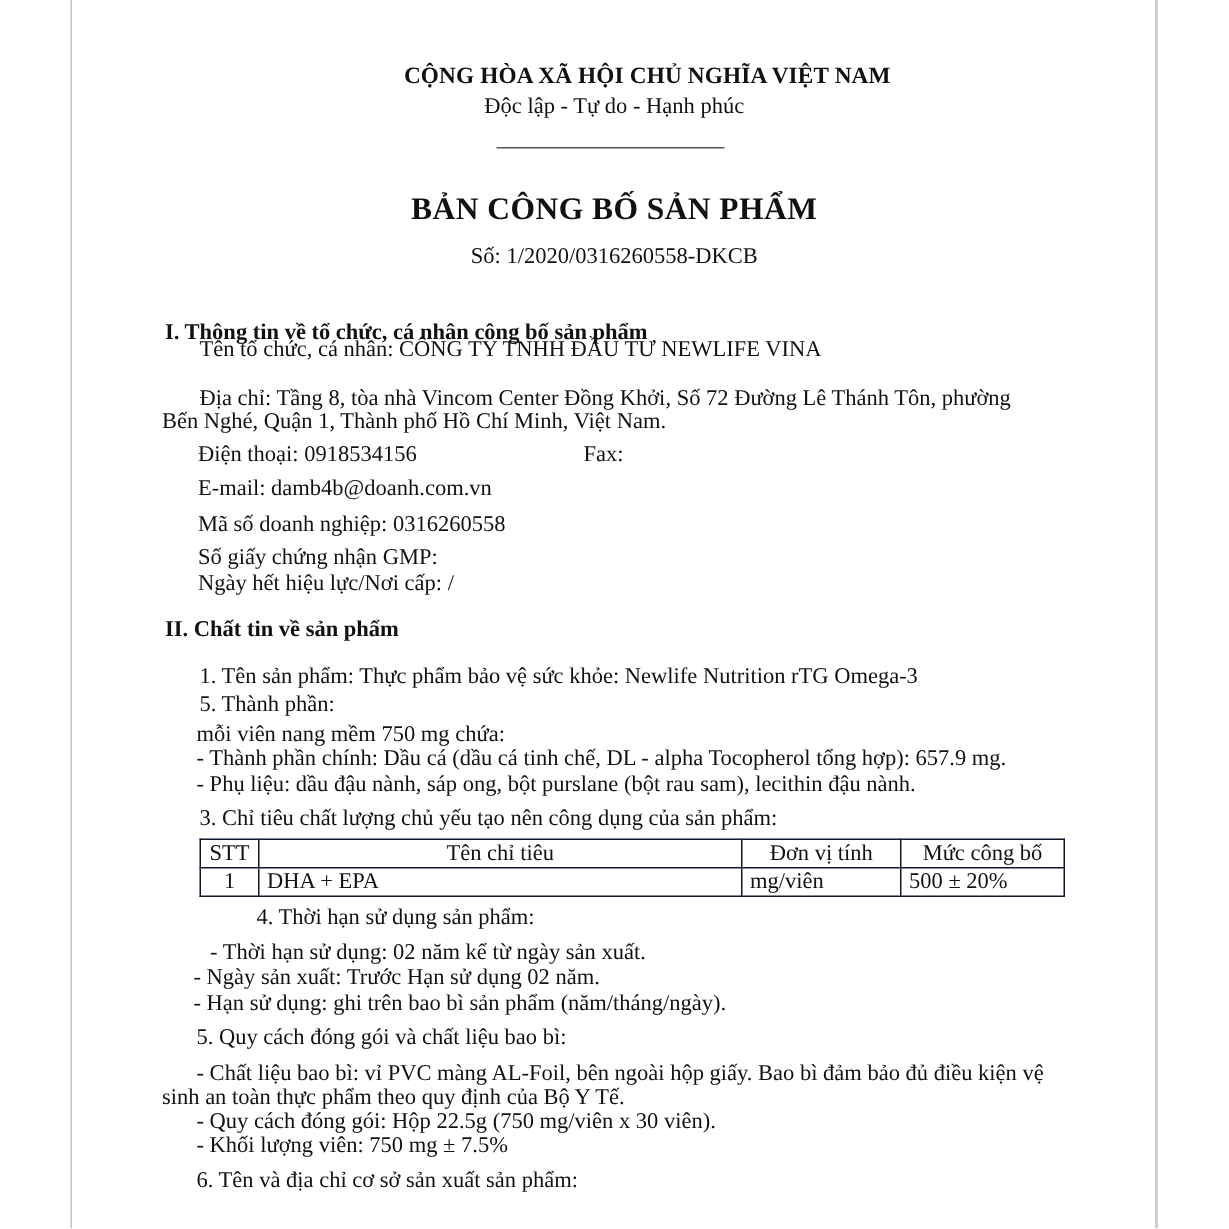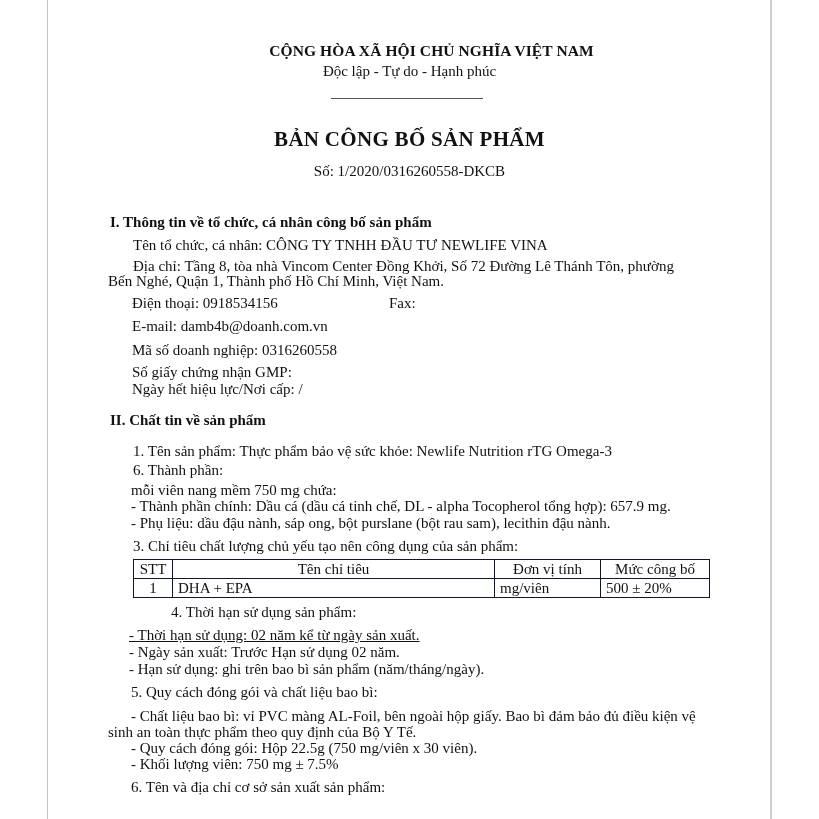--- a/index.html
+++ b/index.html
@@ -42,33 +42,33 @@
 <div class="page-edge-left"></div>
 <div class="page-edge-right"></div>
 
 <div class="abs center nation">CỘNG HÒA XÃ HỘI CHỦ NGHĨA VIỆT NAM</div>
 <div class="abs center motto">Độc lập - Tự do - Hạnh phúc</div>
 <div class="rule"></div>
 <div class="abs center doc-title">BẢN CÔNG BỐ SẢN PHẨM</div>
 <div class="abs center doc-number">Số: 1/2020/0316260558-DKCB</div>
 
 <div class="abs txt bold" style="left:110px; top:214px;">I. Thông tin về tổ chức, cá nhân công bố sản phẩm</div>
-<div class="abs txt" style="left:133px; top:237px;text-align:center;">Tên tổ chức, cá nhân: CÔNG TY TNHH ĐẦU TƯ NEWLIFE VINA</div>
+<div class="abs txt" style="left:133px; top:225px;text-align:center;">Tên tổ chức, cá nhân: CÔNG TY TNHH ĐẦU TƯ NEWLIFE VINA</div>
 <div class="abs txt" style="left:133px; top:258px;">Địa chỉ: Tầng 8, tòa nhà Vincom Center Đồng Khởi, Số 72 Đường Lê Thánh Tôn, phường</div>
 <div class="abs txt" style="left:108px; top:273px;">Bến Nghé, Quận 1, Thành phố Hồ Chí Minh, Việt Nam.</div>
 <div class="abs txt" style="left:132px; top:295px;">Điện thoại: 0918534156</div>
 <div class="abs txt" style="left:389px; top:295px;">Fax:</div>
 <div class="abs txt" style="left:132px; top:318px;">E-mail: damb4b@doanh.com.vn</div>
 <div class="abs txt" style="left:132px; top:342px;">Mã số doanh nghiệp: 0316260558</div>
 <div class="abs txt" style="left:132px; top:364px;">Số giấy chứng nhận GMP:</div>
 <div class="abs txt" style="left:132px; top:381px;">Ngày hết hiệu lực/Nơi cấp: /</div>
 
 <div class="abs txt bold" style="left:110px; top:412px;">II. Chất tin về sản phẩm</div>
 <div class="abs txt" style="left:133px; top:443px;">1. Tên sản phẩm: Thực phẩm bảo vệ sức khỏe: Newlife Nutrition rTG Omega-3</div>
-<div class="abs txt" style="left:133px; top:462px;">6. Thành phần:</div>
+<div class="abs txt" style="left:133px; top:462px;">5. Thành phần:</div>
 <div class="abs txt" style="left:131px; top:482px;">mỗi viên nang mềm 750 mg chứa:</div>
 <div class="abs txt" style="left:131px; top:498px;">- Thành phần chính: Dầu cá (dầu cá tinh chế, DL - alpha Tocopherol tổng hợp): 657.9 mg.</div>
 <div class="abs txt" style="left:131px; top:515px;">- Phụ liệu: dầu đậu nành, sáp ong, bột purslane (bột rau sam), lecithin đậu nành.</div>
 <div class="abs txt" style="left:133px; top:538px;">3. Chỉ tiêu chất lượng chủ yếu tạo nên công dụng của sản phẩm:</div>
 
 <table class="spec">
   <tbody>
       <tr>
     <td class="c1">STT</td>
     <td class="c2 hcenter">Tên chỉ tiêu</td>
@@ -78,21 +78,21 @@
   <tr>
     <td class="c1">1</td>
     <td class="c2">DHA + EPA</td>
     <td class="c3">mg/viên</td>
     <td class="c4">500 ± 20%</td>
   </tr>
 </tbody>
   </table>
 
 <div class="abs txt" style="left:131px; top:604px;margin-left:40px;">4. Thời hạn sử dụng sản phẩm:</div>
-<div class="abs txt" style="left:129px; top:627px;text-decoration:underline;">- Thời hạn sử dụng: 02 năm kể từ ngày sản xuất.</div>
+<div class="abs txt" style="left:140px; top:627px;">- Thời hạn sử dụng: 02 năm kể từ ngày sản xuất.</div>
 <div class="abs txt" style="left:129px; top:644px;">- Ngày sản xuất: Trước Hạn sử dụng 02 năm.</div>
 <div class="abs txt" style="left:129px; top:661px;">- Hạn sử dụng: ghi trên bao bì sản phẩm (năm/tháng/ngày).</div>
 
 <div class="abs txt" style="left:131px; top:684px;">5. Quy cách đóng gói và chất liệu bao bì:</div>
 <div class="abs txt" style="left:131px; top:708px;">- Chất liệu bao bì: vỉ PVC màng AL-Foil, bên ngoài hộp giấy. Bao bì đảm bảo đủ điều kiện vệ</div>
 <div class="abs txt" style="left:108px; top:724px;">sinh an toàn thực phẩm theo quy định của Bộ Y Tế.</div>
 <div class="abs txt" style="left:131px; top:740px;">- Quy cách đóng gói: Hộp 22.5g (750 mg/viên x 30 viên).</div>
 <div class="abs txt" style="left:131px; top:756px;">- Khối lượng viên: 750 mg ± 7.5%</div>
 <div class="abs txt" style="left:131px; top:779px;">6. Tên và địa chỉ cơ sở sản xuất sản phẩm:</div>
 

